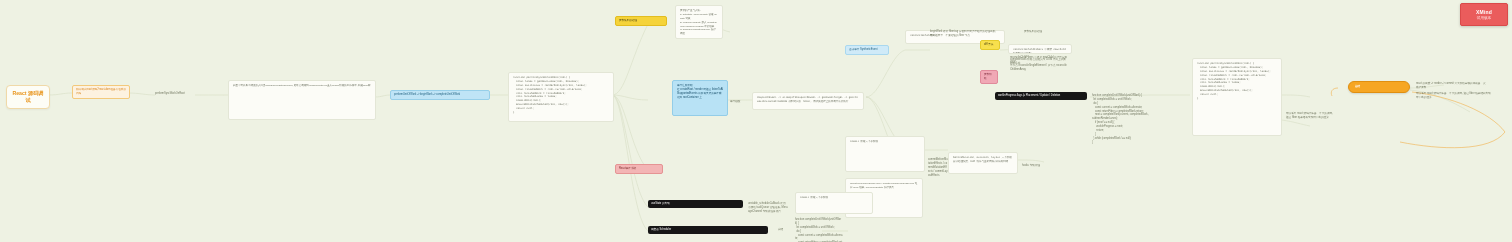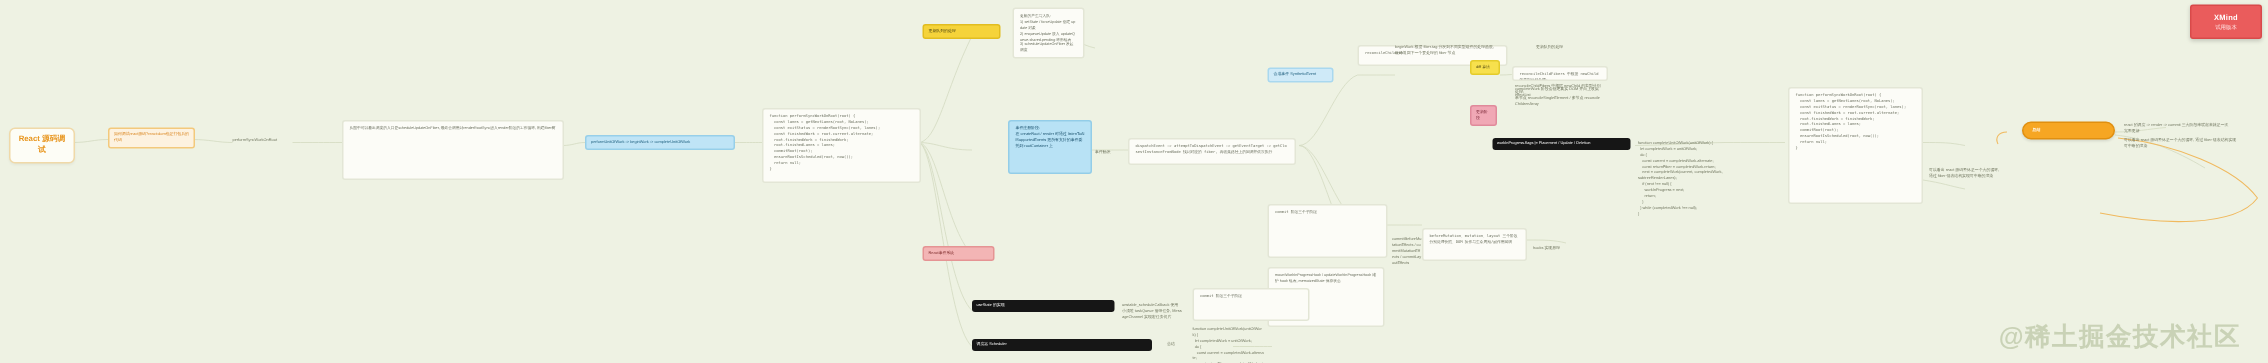--- a/index.html
+++ b/index.html
@@ -216,15 +216,14 @@
   <div class="node plain" style="left:930px;top:30px;width:68px;">beginWork 根据 fiber.tag 分发到不同类型组件的处理函数, 最终返回下一个要处理的 fiber 节点</div>
   <div class="node plain" style="left:1024px;top:30px;width:52px;">更新队列的处理</div>
   <div class="node plain" style="left:1010px;top:56px;width:58px;">reconcileChildFibers 中根据 newChild 的类型分别处理:
 单节点 reconcileSingleElement / 多节点 reconcileChildrenArray</div>
 
   <div class="xmind-badge">
     <div class="t1">XMind</div>
     <div class="t2">试用版本</div>
   </div>
 
-  <div class="watermark">@稀土掘金技术社区</div>
 
 </div>
 
 </body></html>

